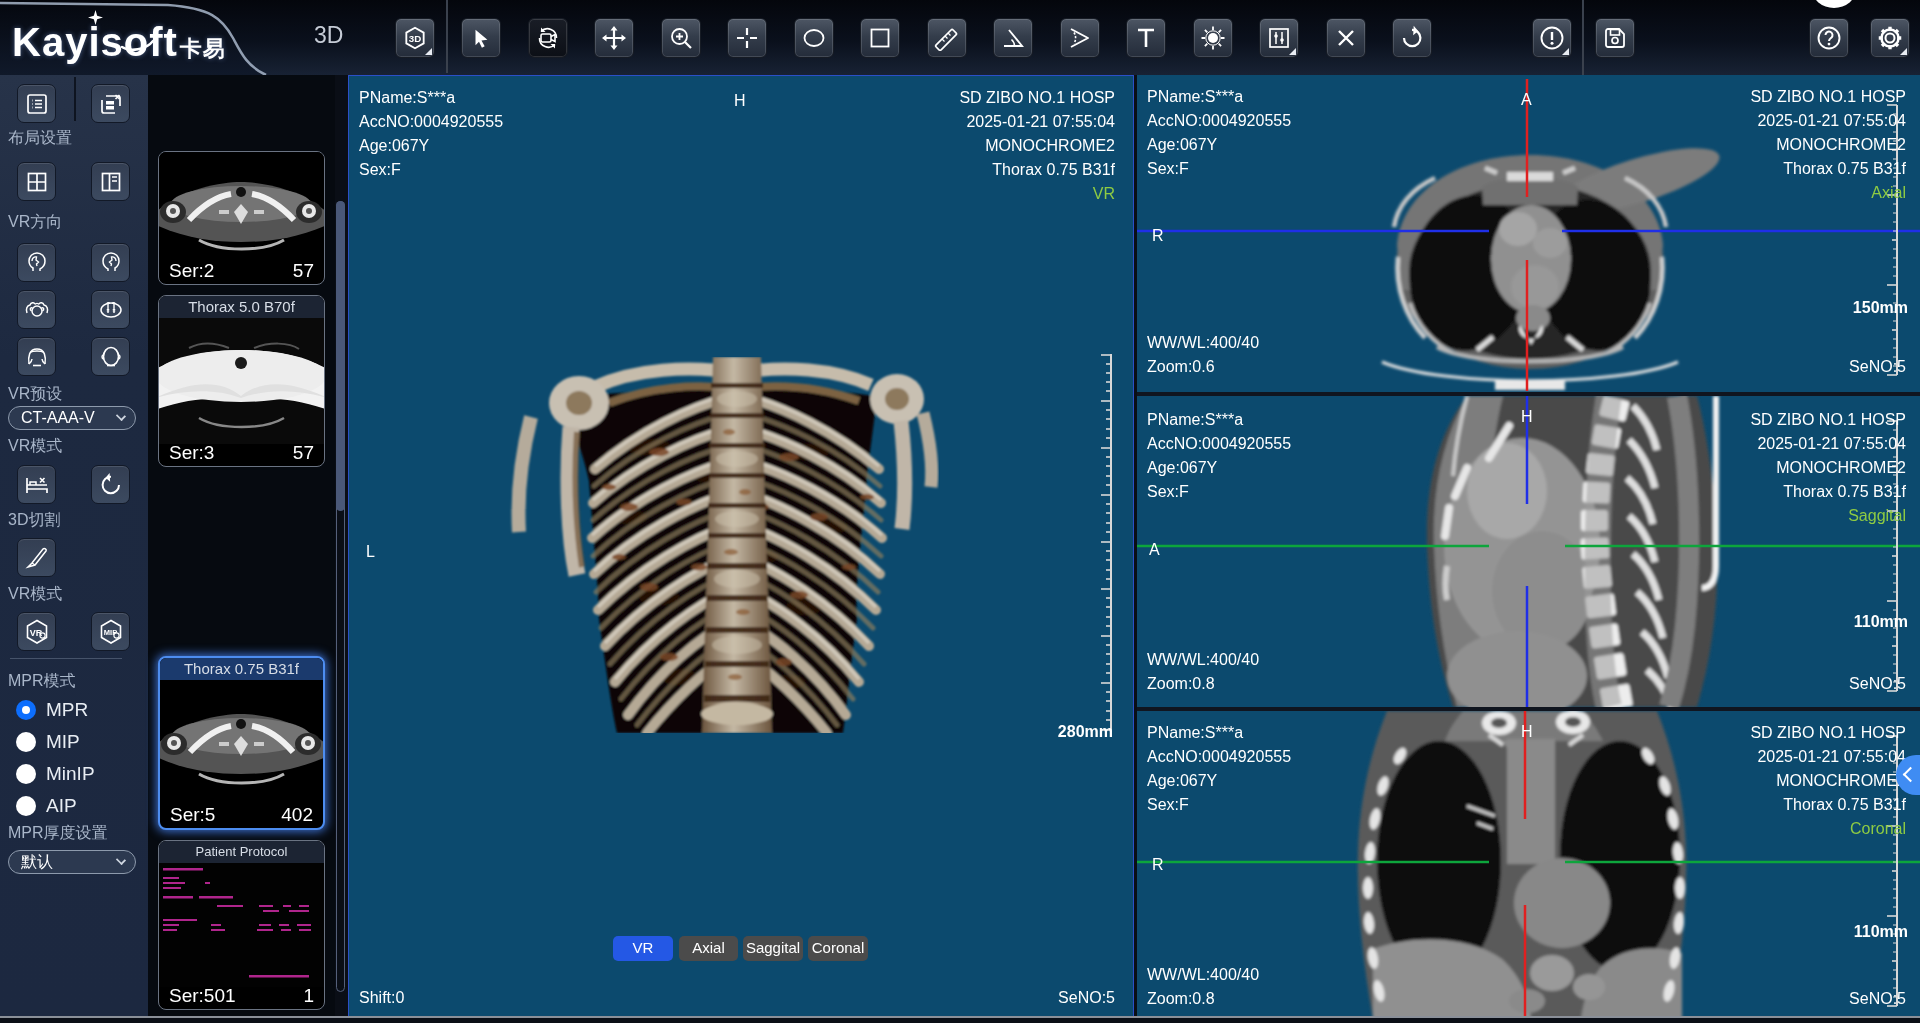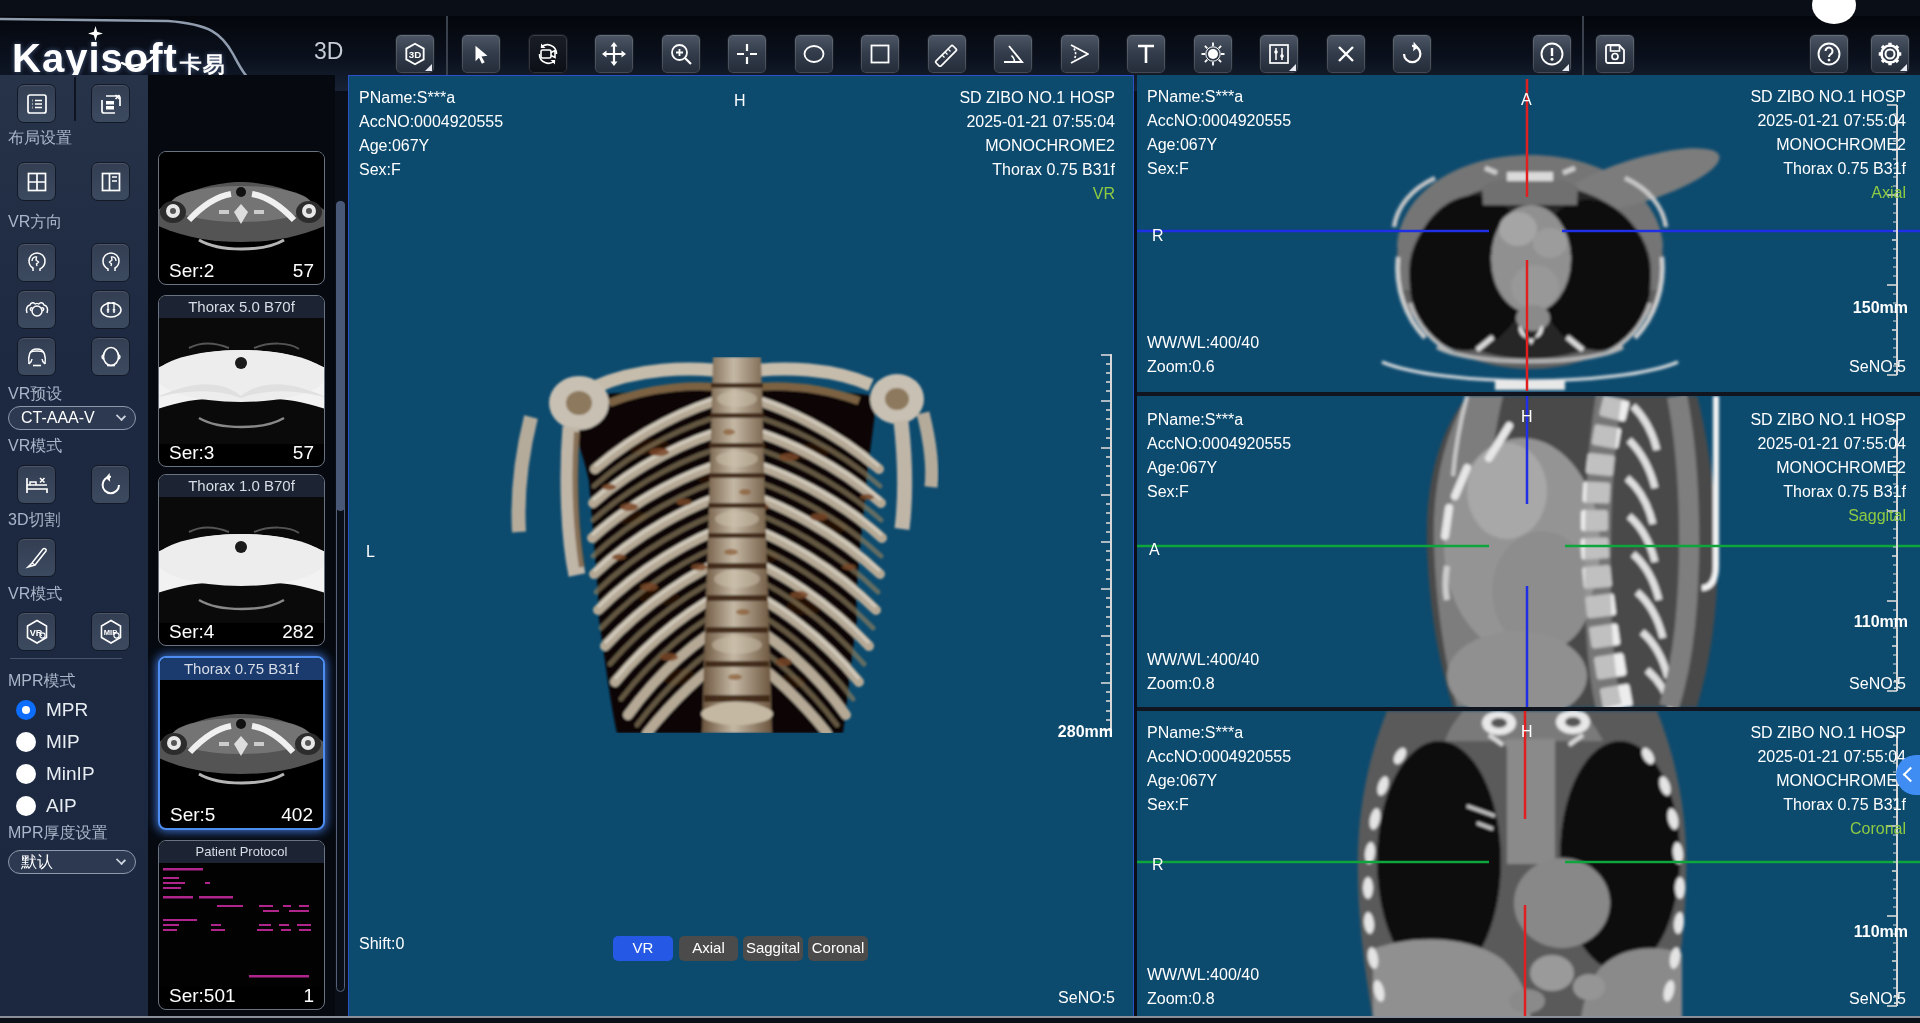--- a/index.html
+++ b/index.html
@@ -1,21 +1,21 @@
 <!DOCTYPE html>
 <html><head>
 <meta charset="utf-8">
 <style>
 * { margin:0; padding:0; box-sizing:border-box; }
 html,body { width:1920px; height:1023px; background:#000; overflow:hidden;
   font-family:"Liberation Sans", sans-serif; }
 #stage { position:absolute; left:0; top:0; width:1920px; height:1023px; background:#0a0e16; }
 
 
-#topbar { position:absolute; left:0; top:16px; width:1920px; height:75px;
+#topbar { position:absolute; left:0; top:0; width:1920px; height:75px;
   background:linear-gradient(180deg,#04060c 0%,#0a101c 55%,#182234 100%); }
 #logotxt { position:absolute; left:12px; top:20px; color:#fff; font-size:40px; font-weight:bold;
   letter-spacing:1px; text-shadow:0 0 5px rgba(150,185,255,.45); }
 #logotxt .cn { font-size:22px; font-weight:bold; margin-left:2px; }
 #mode3d { position:absolute; left:314px; top:22px; color:#c6ccd6; font-size:23px; }
 .tbtn { position:absolute; top:18px; width:40px; height:40px; border-radius:6px;
   background:linear-gradient(180deg,#4d5664 0%,#343d4b 45%,#242c3a 100%);
   border:1px solid #161b24; box-shadow:inset 0 0 0 1px rgba(255,255,255,.14); }
 .tbtn.active { background:linear-gradient(180deg,#191d26 0%,#0c0f16 100%); }
 .tbtn svg { position:absolute; left:50%; top:50%; transform:translate(-50%,-50%); }
@@ -408,33 +408,20 @@
         <rect width="165" height="126" fill="#0a0a0a"></rect>
         <path d="M-5 52 C20 38 50 32 82 32 C115 32 145 38 170 52 L170 92 C140 82 115 78 82 82 C50 78 25 82 -5 92 Z" fill="#f2f2f2"></path>
         <ellipse cx="82" cy="58" rx="85" ry="26" fill="#ededed"></ellipse>
         <circle cx="82" cy="45" r="6" fill="#1a1a1a"></circle>
         <path d="M-4 80 C30 64 60 60 82 78 C105 60 135 64 169 80 C140 72 110 70 82 80 C55 70 25 72 -4 80" fill="#e0e0e0"></path>
         <path d="M30 30 C45 22 60 26 70 30 M95 30 C110 24 130 24 140 31" stroke="#555" stroke-width="2" fill="none"></path>
         <path d="M40 100 C60 112 105 112 125 100" stroke="#888" stroke-width="2.5" fill="none"></path>
       </svg>
       <div class="ser">Ser:3</div>
         <div class="cnt">57</div>
-    </div>
-    <div class="thumb" style="top:399px;height:172px">
-      <div class="ttl">Thorax 1.0 B70f</div>
-      <svg width="165" height="126" viewBox="0 0 165 126" style="display:block">
-        <rect width="165" height="126" fill="#0a0a0a"></rect>
-        <path d="M-5 57 C20 43 50 37 82 37 C115 37 145 43 170 57 L170 97 C140 87 115 83 82 87 C50 83 25 87 -5 97 Z" fill="#f2f2f2"></path>
-        <ellipse cx="82" cy="63" rx="85" ry="26" fill="#ededed"></ellipse>
-        <circle cx="82" cy="50" r="6" fill="#1a1a1a"></circle>
-        <path d="M30 35 C45 27 60 31 70 35 M95 35 C110 29 130 29 140 36" stroke="#555" stroke-width="2" fill="none"></path>
-        <path d="M40 103 C60 115 105 115 125 103" stroke="#888" stroke-width="2.5" fill="none"></path>
-      </svg>
-      <div class="ser">Ser:4</div>
-        <div class="cnt">282</div>
     </div>
     <div class="thumb sel" style="top:581px;height:174px">
       <div class="ttl">Thorax 0.75 B31f</div>
       <svg width="163" height="128" viewBox="0 0 163 128" style="display:block">
         <rect width="163" height="128" fill="#000"></rect>
         <path d="M-5 66 C20 42 59 34 81 34 C103 34 143 42 168 66 L168 76 C138 90 109 94 81 94 C53 94 23 90 -5 76 Z" fill="#545454"></path>
         <ellipse cx="81" cy="56" rx="69" ry="18" fill="#747474"></ellipse>
         <ellipse cx="14" cy="64" rx="13" ry="11" fill="#2c2c2c"></ellipse>
         <ellipse cx="148" cy="64" rx="13" ry="11" fill="#2c2c2c"></ellipse>
         <circle cx="14" cy="63" r="7" fill="#e8e8e8"></circle>
@@ -698,21 +685,21 @@
     <div class="ol" style="right:18px;top:37px">2025-01-21 07:55:04</div>
     <div class="ol" style="right:18px;top:61px">MONOCHROME2</div>
     <div class="ol" style="right:18px;top:85px">Thorax 0.75 B31f</div>
     <div class="ol green" style="right:18px;top:109px">VR</div>
     <div class="ol" style="left:17px;top:467px">L</div>
     <div class="ol" style="right:20px;top:647px;font-weight:bold;font-size:16px">280mm</div>
     <div class="vpbtn blue" style="left:264px;top:860px;width:60px">VR</div>
     <div class="vpbtn" style="left:330px;top:860px;width:59px">Axial</div>
     <div class="vpbtn" style="left:394px;top:860px;width:60px">Saggital</div>
     <div class="vpbtn" style="left:459px;top:860px;width:60px">Coronal</div>
-    <div class="ol" style="left:10px;top:859px">Shift:0</div>
+    <div class="ol" style="left:10px;top:913px">Shift:0</div>
     <div class="ol" style="right:18px;top:913px">SeNO:5</div>
   </div>
   <div id="vpax" class="vp">
     <svg width="783" height="317" viewBox="0 0 783 317" style="position:absolute;left:0;top:0">
       <defs>
           <filter id="soft2" x="-10%" y="-10%" width="120%" height="120%">
             <feGaussianBlur stdDeviation="1.4"></feGaussianBlur>
           </filter>
         </defs>
       <g filter="url(#soft2)">

